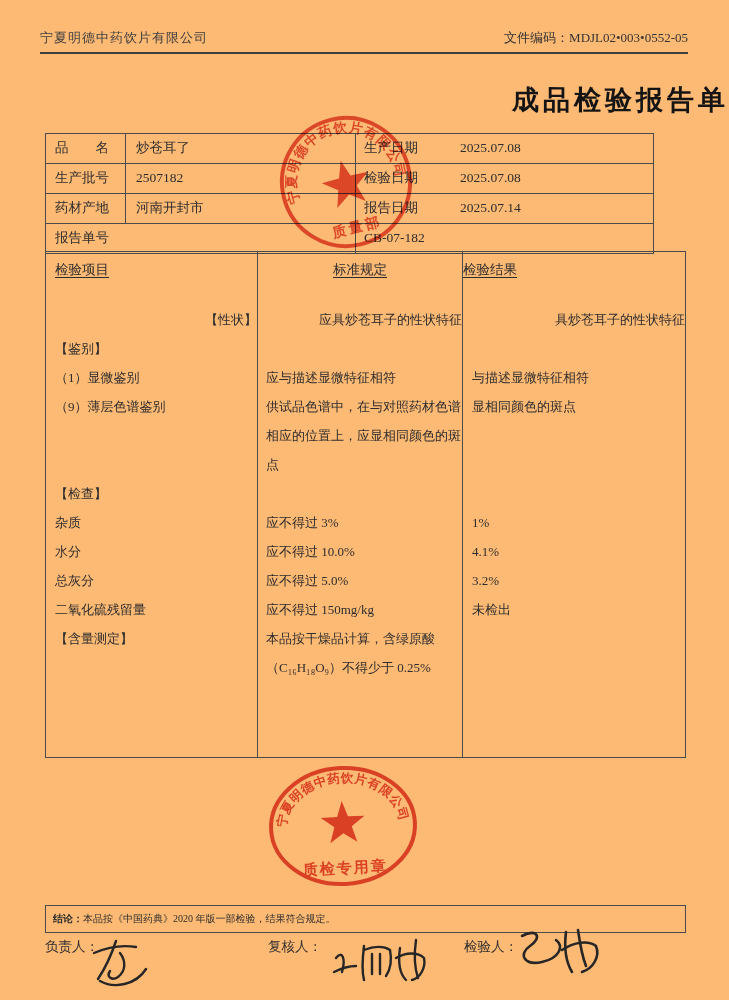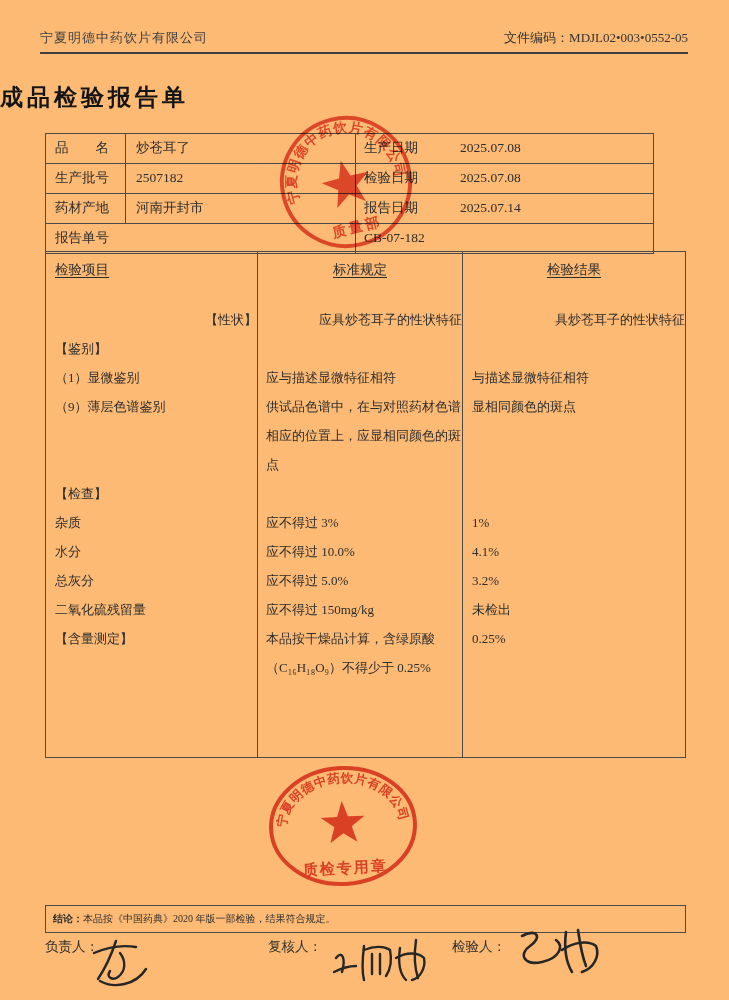--- a/index.html
+++ b/index.html
@@ -6,60 +6,60 @@
   .page {
     position:relative; width:729px; height:1000px; background:#fdba74;
     font-family:"Liberation Serif","DejaVu Serif",serif; color:#2d2d2d;
     overflow:hidden;
   }
   
   .hdr-company { position:absolute; left:40px; top:29px; font-size:13px; letter-spacing:1px; color:#3e3e3e; }
   .hdr-code    { position:absolute; right:41px; top:29px; font-size:13px; color:#333; }
   .hdr-rule    { position:absolute; left:40px; top:52px; width:648px; height:2px; background:#3f3f3f; }
   
-  .title { position:absolute; left:0; right:0; top:82px; text-align:left;
-           font-size:23px; font-weight:bold; letter-spacing:4px; color:#141414; }
+  .title { position:absolute; left:0; right:0; top:82px; text-align:right;
+           font-size:27px; font-weight:bold; letter-spacing:4px; color:#141414; }
   
   .info-table { position:absolute; left:45px; top:133px; width:609px;
                 border:1px solid #4b4b4b; box-sizing:border-box; background:transparent; }
   .irow { display:flex; height:29px; line-height:28px; font-size:13.5px; border-top:1px solid #4b4b4b; }
   .irow:first-child { border-top:none; }
   .ilabel { width:80px;  padding-left:9px;  border-right:1px solid #4b4b4b; box-sizing:border-box; }
   .ivalue { width:230px; padding-left:10px; border-right:1px solid #4b4b4b; box-sizing:border-box; }
   .iright { flex:1; display:flex; }
   .irlabel { width:88px; padding-left:8px; }
   .irvalue { padding-left:8px; }
   .ispan  { width:310px; padding-left:9px; border-right:1px solid #4b4b4b; box-sizing:border-box; }
   .irep   { flex:1; padding-left:8px; }
   
   .main-table { position:absolute; left:45px; top:251px; width:641px; height:507px;
                 border:1px solid #4b4b4b; box-sizing:border-box; display:flex;
                 flex-direction:column; font-size:13px; }
   .mhead { display:flex; height:40px; flex:0 0 40px; }
   .hc { box-sizing:border-box; padding-top:9px; font-size:13.5px; }
   .hc1 { width:212px; border-right:1px solid #4b4b4b; padding-left:9px; }
   .hc2 { width:205px; border-right:1px solid #4b4b4b; text-align:center; }
-  .hc3 { flex:1; text-align:center; }
+  .hc3 { flex:1; text-align:left; }
   .hc span { text-decoration:underline; text-underline-offset:3px; }
   .mrows { flex:1 1 auto; display:flex; flex-direction:column; }
   .mrow { display:flex; }
   .mrow.filler { flex:1; }
   .mc { box-sizing:border-box; line-height:29px; white-space:pre-line; }
   .mc1 { width:212px; border-right:1px solid #4b4b4b; padding-left:9px; }
   .mc2 { width:205px; border-right:1px solid #4b4b4b; padding-left:8px; }
   .mc3 { flex:1; padding-left:9px; }
   .mrow:first-child .mc { padding-top:13px;text-align:right; }
   
   .conclusion { position:absolute; left:45px; top:905px; width:641px; height:28px;
                 border:1px solid #4b4b4b; box-sizing:border-box; line-height:26px;
                 font-size:10px; padding-left:7px; }
   .c-label { font-weight:bold; }
   
   .sig-label { position:absolute; top:938px; font-size:13.5px; color:#2c2c2c; }
-  .sig-label.s1 { left:45px; }  .sig-label.s2 { left:268px; } .sig-label.s3 { left:452px;text-align:right; }
+  .sig-label.s1 { left:45px; }  .sig-label.s2 { left:268px; } .sig-label.s3 { left:464px;text-align:right; }
   .sig-svg { position:absolute; }
   .sig-svg.g1 { left:86px;  top:933px; }
   .sig-svg.g2 { left:328px; top:928px; }
   .sig-svg.g3 { left:508px; top:922px; }
   
   .stamp-top    { position:absolute; left:271px; top:107px; transform:rotate(-14deg);
                   opacity:.85; mix-blend-mode:multiply; }
   .stamp-bottom { position:absolute; left:263px; top:760px; transform:rotate(-3deg);
                   opacity:.9;  mix-blend-mode:multiply; }
   .stamp-text { font-family:"Liberation Serif","DejaVu Serif",serif; font-weight:bold; }
@@ -157,21 +157,20 @@
       </div>
       <div class="mrow">
         <div class="mc mc1">二氧化硫残留量</div>
         <div class="mc mc2">应不得过 150mg/kg</div>
         <div class="mc mc3">未检出</div>
       </div>
       <div class="mrow">
         <div class="mc mc1">【含量测定】</div>
         <div class="mc mc2">本品按干燥品计算，含绿原酸
 （C₁₆H₁₈O₉）不得少于 0.25%</div>
-        <div class="mc mc3">0.25%</div>
       </div>
       <div class="mrow filler">
         <div class="mc mc1"></div>
         <div class="mc mc2"></div>
         <div class="mc mc3"></div>
       </div>
     </div>
   </div>
 
   <svg class="stamp-top" width="150" height="150" viewBox="0 0 150 150">

